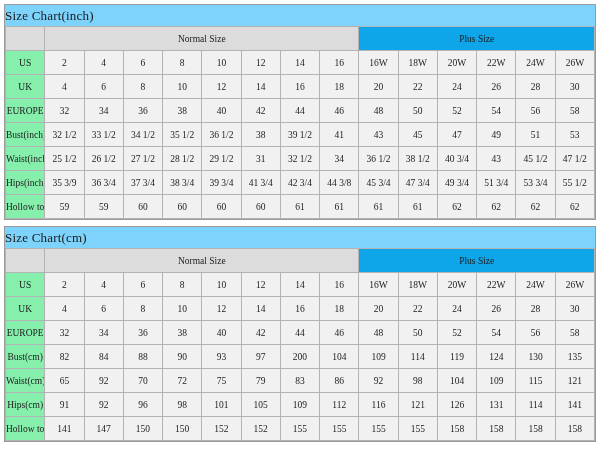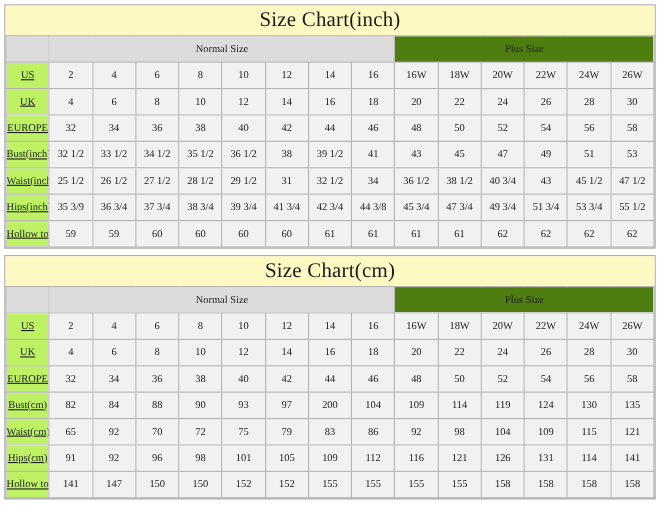--- a/index.html
+++ b/index.html
@@ -21,25 +21,25 @@
     padding: 4px 4px 0 4px;
     display: flex;
     flex-direction: column;
     gap: 6px;
   }
   .chart-block {
     border: 1px solid #9a9a9a;
     box-sizing: border-box;
   }
   .chart-title {
-    text-align: center;
-    font-size: 19px;
+    text-align: left;
+    font-size: 13px;
     font-family: "Liberation Serif", serif;
     padding: 3px 0 2px 0;
-    background: #fef9c3;
+    background: #7dd3fc;
     letter-spacing: 0.2px;
   }
   table.size-table {
     border-collapse: collapse;
     width: 100%;
     table-layout: fixed;
   }
   table.size-table td, table.size-table th {
     border: 1px solid #b3b3b3;
     font-size: 9.5px;
@@ -50,33 +50,32 @@
     height: 23px;
     color: #1c1c1c;
     overflow: hidden;
     white-space: nowrap;
   }
   .grp-head {
     background: #dcdcdc;
     font-size: 12px;
   }
   .rowlabel {
-    background: #bef264;
+    background: #86efac;
     font-size: 11px;
     width: 128px;
-    text-decoration: underline;
   }
   .datacell {
     background: #f1f1f1;
   }
   .normal-head {
     background: #dcdcdc;
   }
   .plus-head {
-    background: #4d7c0f;
+    background: #0ea5e9;
   }
   .corner {
     background: #dcdcdc;
   }
   .tight {
     font-size: 8.7px;
     margin-top: 21px;
   }
 </style>
 </head>

